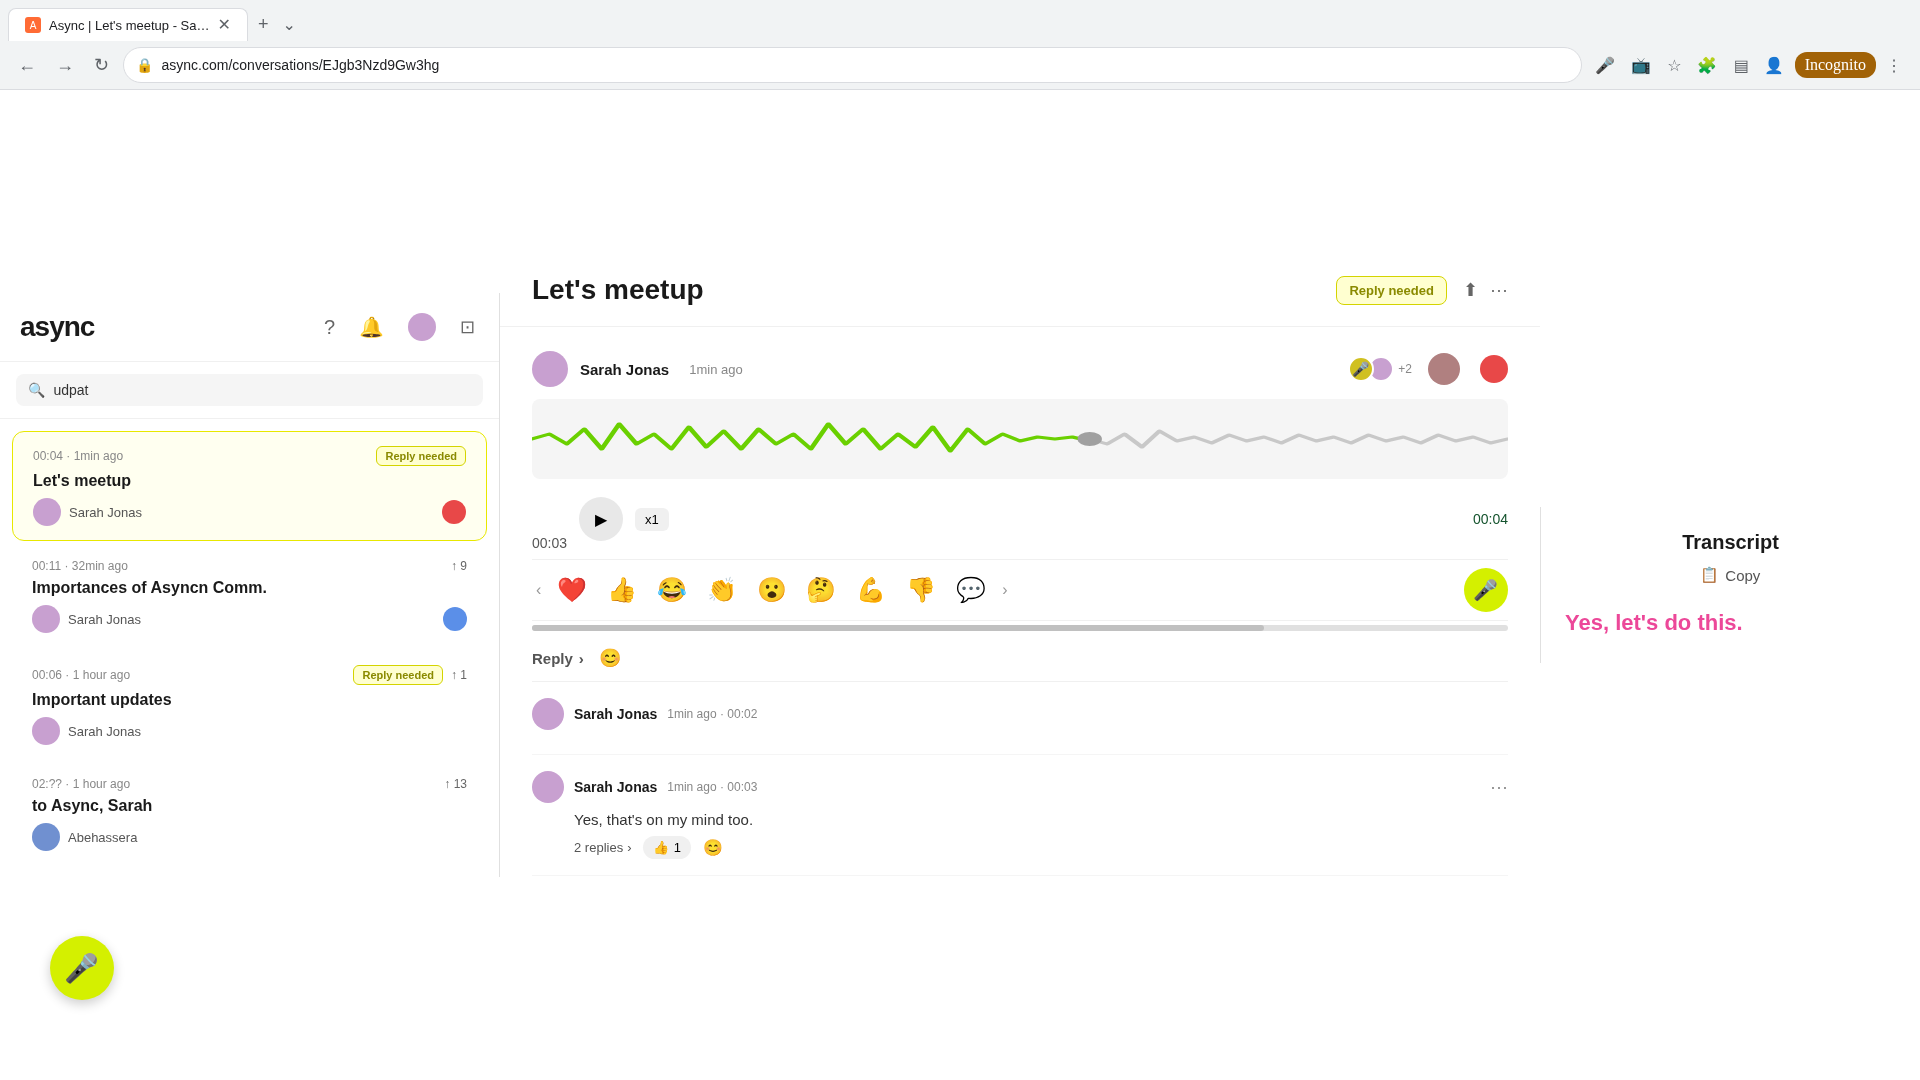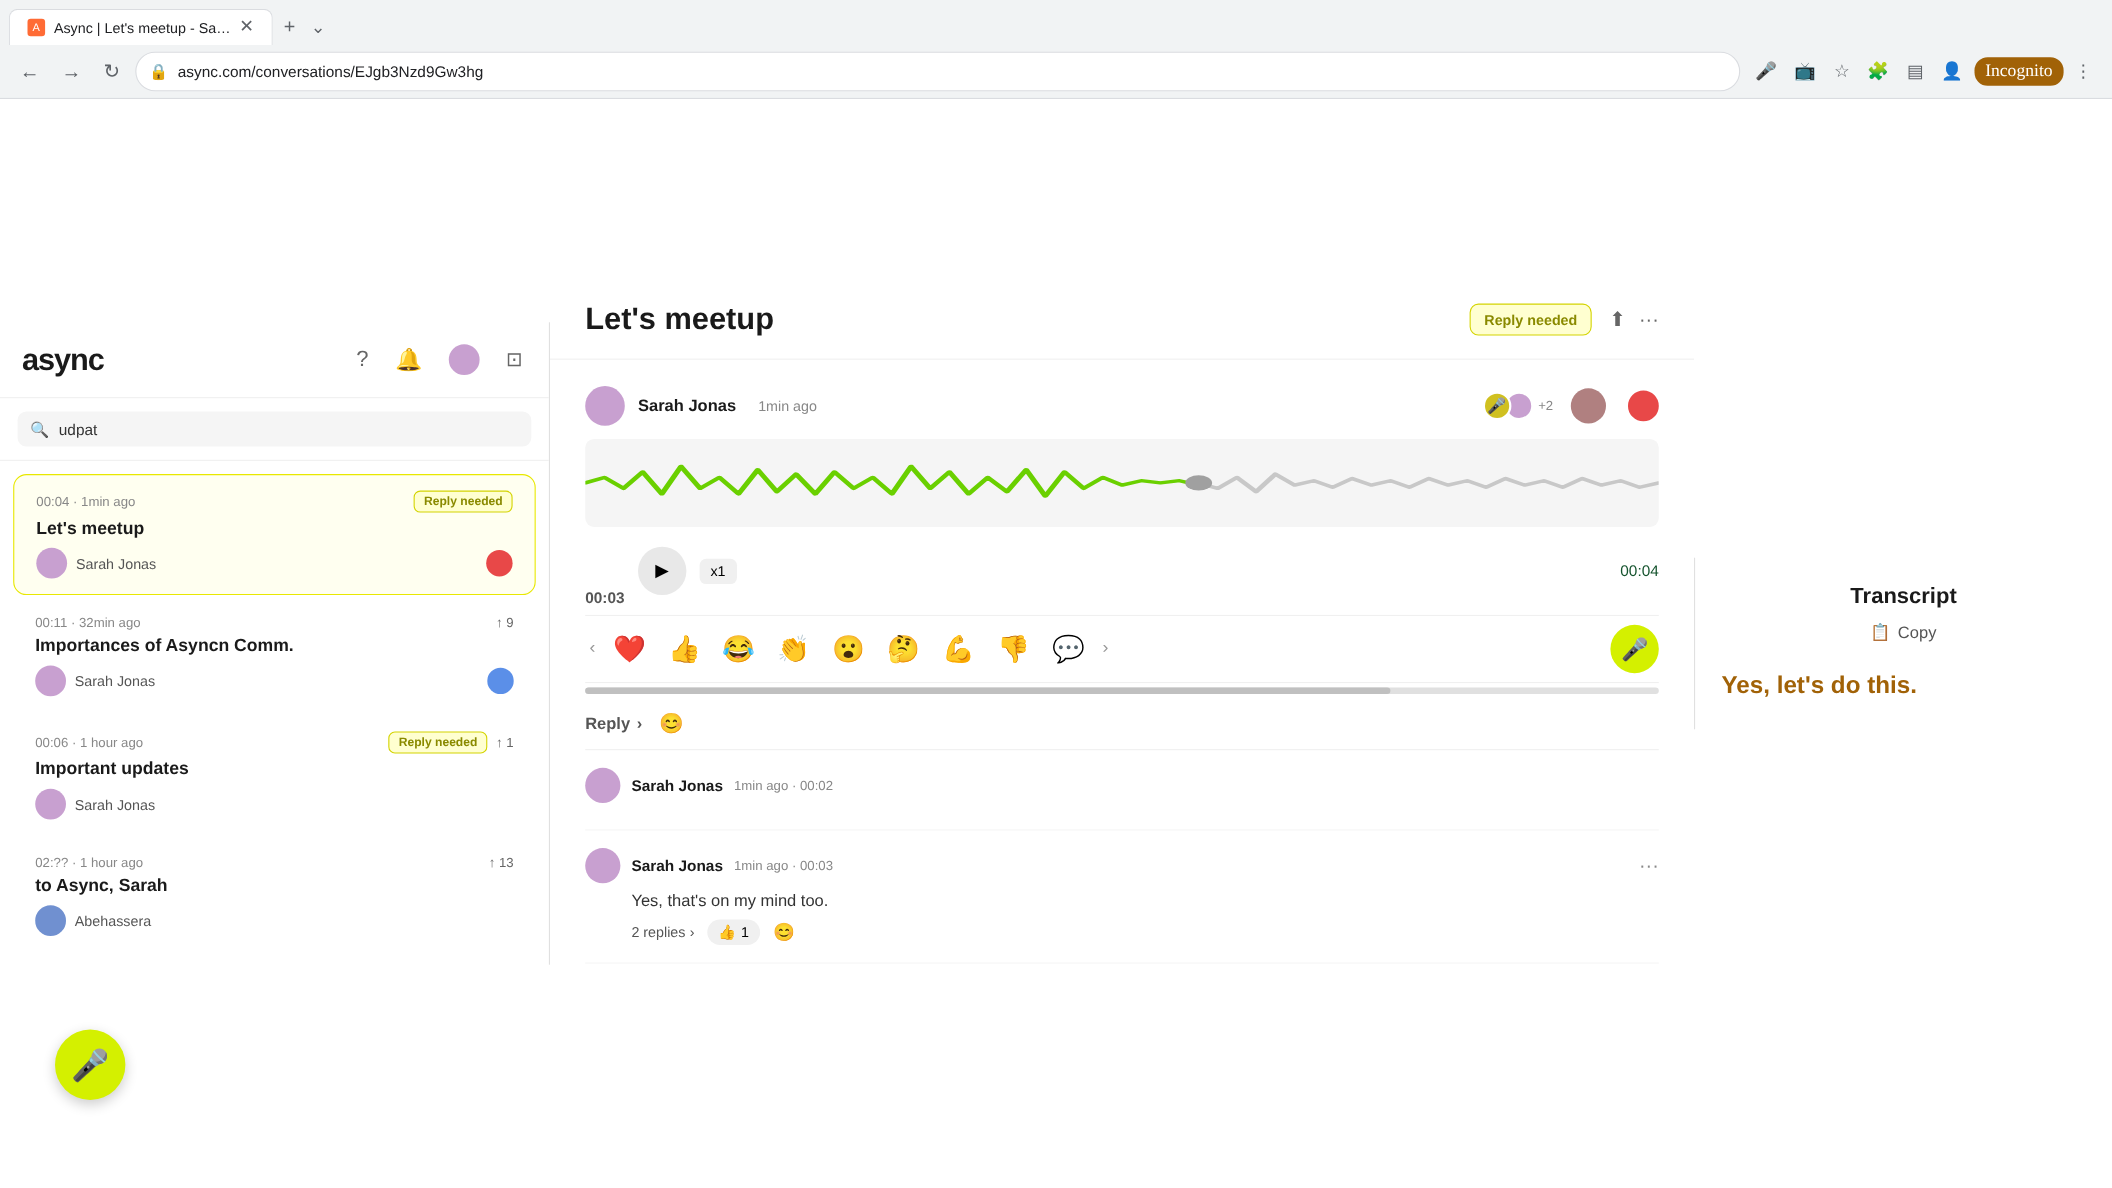--- a/index.html
+++ b/index.html
@@ -68,21 +68,21 @@
     .message-author-row { display: flex; align-items: center; gap: 12px; margin-bottom: 12px; }
     .author-avatar { width: 36px; height: 36px; border-radius: 50%; background: #c8a0d0; flex-shrink: 0; }
     .author-name { font-size: 15px; font-weight: 600; color: #1a1a1a; }
     .author-time { font-size: 13px; color: #888; margin-left: 8px; }
 
     
     .audio-section { margin-bottom: 16px; }
     .waveform-container { position: relative; height: 80px; background: #f5f5f5; border-radius: 8px; overflow: hidden; margin-bottom: 0; }
 
     .audio-controls { display: flex; align-items: center; gap: 12px; padding: 8px 0; }
-    .time-display { font-size: 14px; color: #555; font-weight: 700; margin-top: 48px; }
+    .time-display { font-size: 14px; color: #555; font-weight: 400; margin-top: 48px; }
     .play-btn { width: 44px; height: 44px; border-radius: 50%; background: #e8e8e8; border: none; cursor: pointer; display: flex; align-items: center; justify-content: center; font-size: 16px; flex-shrink: 0; }
     .speed-btn { background: #f0f0f0; border: none; border-radius: 6px; padding: 4px 10px; font-size: 13px; cursor: pointer; }
     .time-end { font-size: 14px; color: #14532d; margin-left: auto; }
 
     
     .reactions-bar { display: flex; align-items: center; gap: 4px; padding: 8px 0; border-top: 1px solid #f0f0f0; border-bottom: 1px solid #f0f0f0; }
     .reaction-btn { background: none; border: none; cursor: pointer; font-size: 24px; padding: 6px 8px; border-radius: 8px; transition: background 0.1s; }
     .reaction-scroll-left, .reaction-scroll-right { background: none; border: none; cursor: pointer; color: #999; font-size: 16px; padding: 4px; }
     .mic-reaction-btn { background: #d4f000; border: none; border-radius: 50%; width: 44px; height: 44px; cursor: pointer; font-size: 20px; display: flex; align-items: center; justify-content: center; margin-left: auto; }
 
@@ -108,21 +108,21 @@
     .comment-actions { display: flex; align-items: center; gap: 12px; margin-left: 42px; margin-top: 8px; }
     .replies-btn { background: none; border: none; cursor: pointer; font-size: 13px; color: #555; font-weight: 500; display: flex; align-items: center; gap: 4px; }
     .reaction-count-btn { display: flex; align-items: center; gap: 4px; background: #f0f0f0; border: none; border-radius: 16px; padding: 4px 10px; cursor: pointer; font-size: 13px; }
     .emoji-react-btn { background: none; border: none; cursor: pointer; font-size: 16px; color: #888; }
 
     
     .transcript-panel { width: 380px; border-left: 1px solid #e0e0e0; padding: 24px; flex-shrink: 0; }
     .transcript-header { display: flex; align-items: center; gap: 12px; margin-bottom: 24px; flex-direction: column; }
     .transcript-title { font-size: 20px; font-weight: 700; color: #1a1a1a; flex: 1; }
     .copy-btn { display: flex; align-items: center; gap: 6px; background: none; border: none; cursor: pointer; color: #555; font-size: 15px; font-weight: 500; }
-    .transcript-text { font-size: 22px; font-weight: 600; color: #a16207; line-height: 1.4; }
+    .transcript-text { font-size: 22px; font-weight: 600; color: #ec4899; line-height: 1.4; }
 
     
     .conversations-list::-webkit-scrollbar { width: 4px; }
     .conversations-list::-webkit-scrollbar-thumb { background: #ddd; border-radius: 2px; }
     .conversation-body::-webkit-scrollbar { width: 6px; }
     .conversation-body::-webkit-scrollbar-thumb { background: #ddd; border-radius: 3px; }
 
     
     .recording-fab { position: fixed; bottom: 80px; left: 50px; width: 64px; height: 64px; background: #d4f000; border-radius: 50%; display: flex; align-items: center; justify-content: center; font-size: 28px; cursor: pointer; box-shadow: 0 4px 12px rgba(0,0,0,0.2); z-index: 100; }
   </style>

